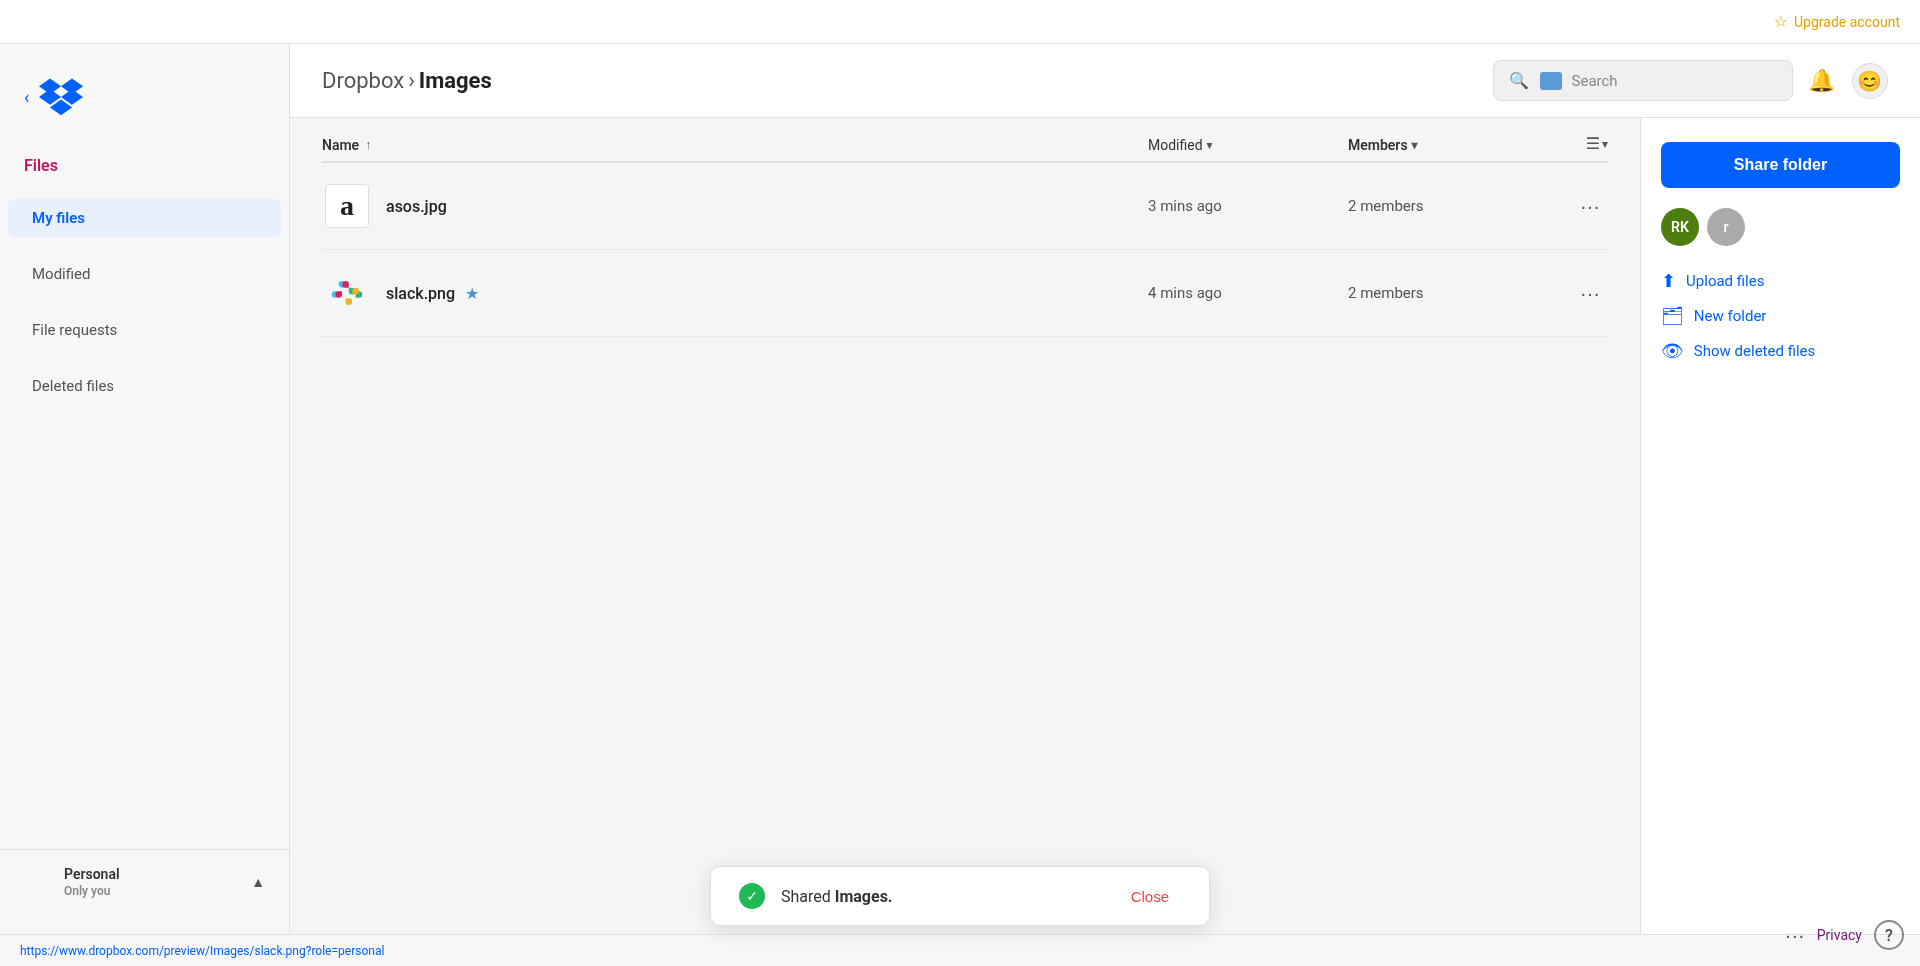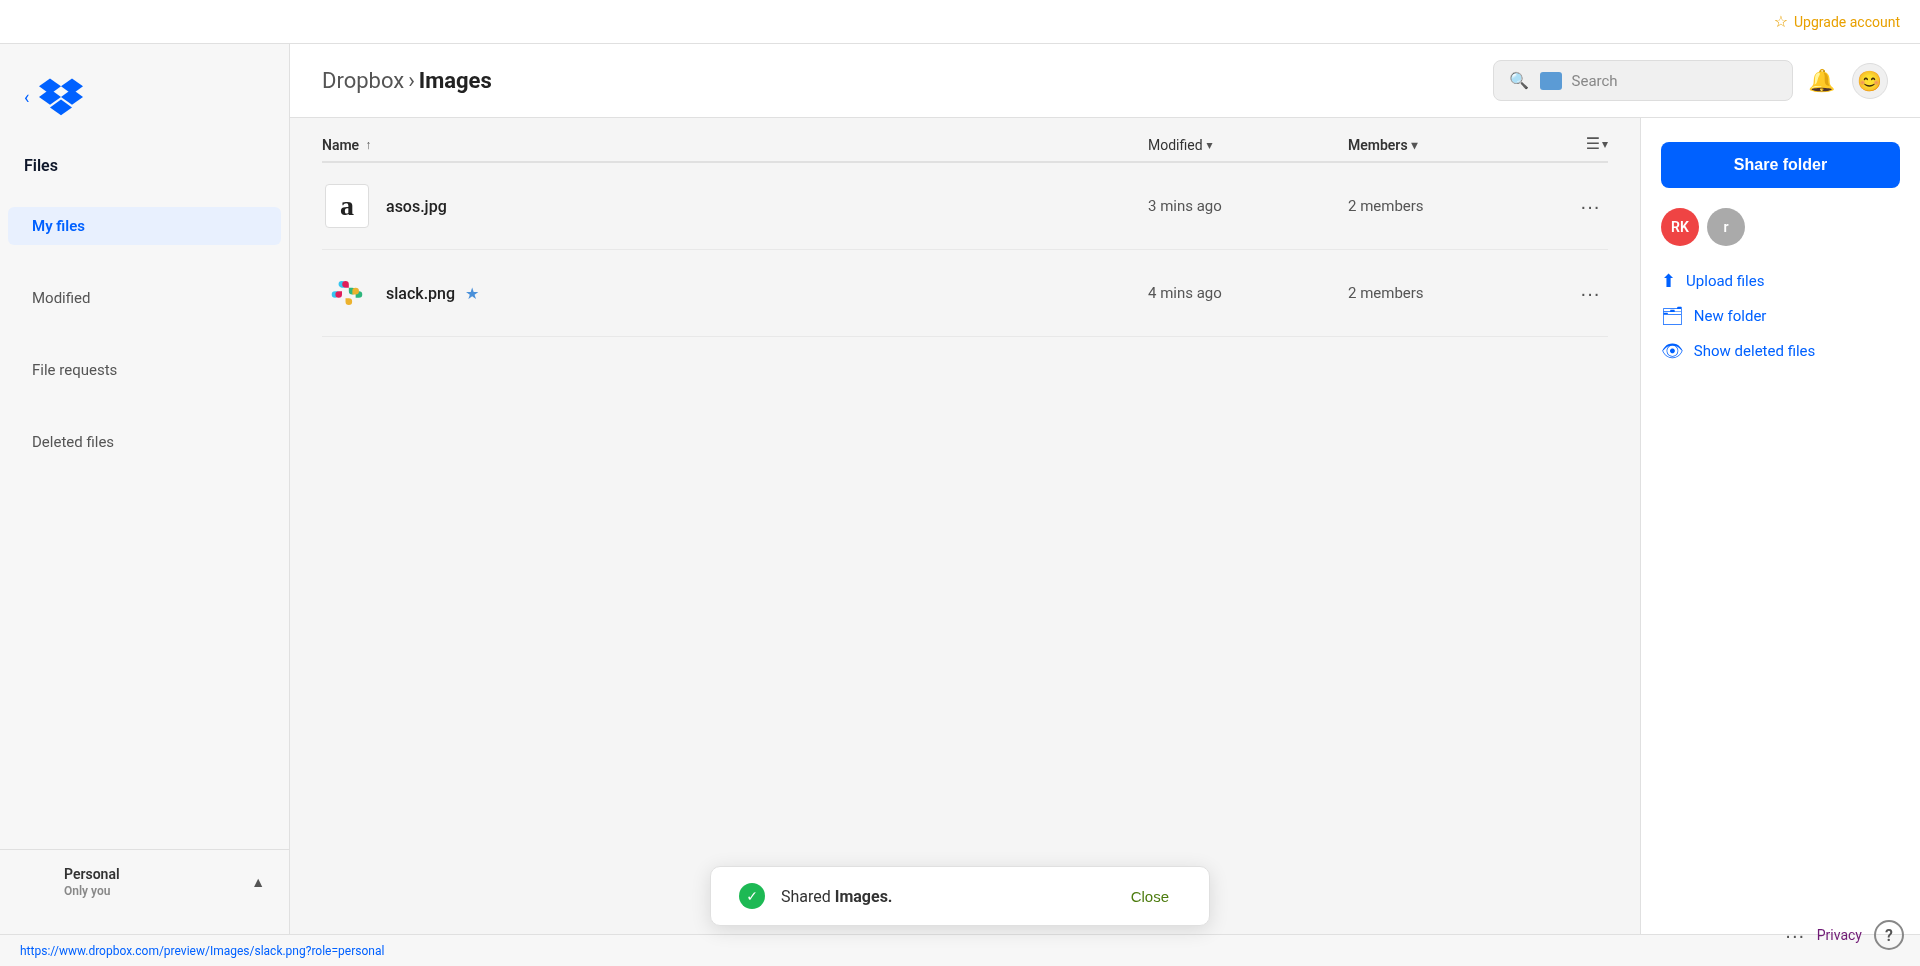--- a/index.html
+++ b/index.html
@@ -11,23 +11,23 @@
     .star-icon { color: #e8a000; font-size: 16px; }
 
     
     .layout { display: flex; flex: 1; overflow: hidden; }
 
     
     .sidebar { width: 290px; background: #f7f7f7; border-right: 1px solid #e0e0e0; display: flex; flex-direction: column; padding: 20px 0; flex-shrink: 0; }
     .sidebar-logo { display: flex; align-items: center; padding: 10px 24px 30px; }
     .dropbox-logo { width: 44px; height: 44px; }
     .back-arrow { color: #0061ff; font-size: 18px; margin-right: 10px; cursor: pointer; }
-    .sidebar-section-title { font-size: 16px; font-weight: 600; color: #0f172a; padding: 8px 24px 16px; }
+    .sidebar-section-title { font-size: 16px; font-weight: 600; color: #be185d; padding: 8px 24px 16px; }
     .sidebar-nav { display: flex; flex-direction: column; gap: 2px; }
-    .sidebar-item { padding: 10px 24px; font-size: 15px; color: #555; cursor: pointer; border-radius: 6px; margin: 16px 8px; }
+    .sidebar-item { padding: 10px 24px; font-size: 15px; color: #555; cursor: pointer; border-radius: 6px; margin: 8px 8px; }
     .sidebar-item.active { color: #0061ff; font-weight: 600; background: #e8f0fe; }
     .sidebar-bottom { margin-top: auto; padding: 16px 24px; border-top: 1px solid #e0e0e0; }
     .sidebar-personal { font-size: 14px; font-weight: 600; color: #333; display: flex; align-items: center; justify-content: space-between; margin-left: 40px; }
     .sidebar-personal-sub { font-size: 12px; color: #888; margin-top: 2px; }
     .chevron-up { color: #555; font-size: 14px; }
 
     
     .content { flex: 1; display: flex; flex-direction: column; overflow: hidden; }
 
     
@@ -74,36 +74,36 @@
 
     
     .slack-thumb { width: 44px; height: 44px; display: flex; align-items: center; justify-content: center; }
     .slack-svg { width: 38px; height: 38px; }
 
     
     .right-panel { width: 280px; background: #fff; border-left: 1px solid #e0e0e0; padding: 24px 20px; display: flex; flex-direction: column; gap: 20px; flex-shrink: 0; }
     .share-folder-btn { background: #0061ff; color: #fff; border: none; border-radius: 8px; padding: 14px 20px; font-size: 16px; font-weight: 600; cursor: pointer; width: 100%; }
     .members-row { display: flex; align-items: center; gap: 8px; }
     .member-avatar { width: 38px; height: 38px; border-radius: 50%; display: flex; align-items: center; justify-content: center; font-size: 14px; font-weight: 600; color: #fff; }
-    .member-rk { background: #ef4444; }
+    .member-rk { background: #4d7c0f; }
     .member-r { background: #aaa; }
     .panel-actions { display: flex; flex-direction: column; gap: 14px; margin-top: 4px; }
     .panel-action { display: flex; align-items: center; gap: 10px; color: #0061ff; font-size: 15px; cursor: pointer; text-decoration: none; }
     .panel-action-icon { font-size: 18px; }
 
     
     .status-bar { background: #f7f7f7; border-top: 1px solid #e0e0e0; height: 32px; display: flex; align-items: center; padding: 0 20px; font-size: 12px; color: #0061ff; gap: 8px; }
 
     
     .toast-overlay { position: fixed; bottom: 40px; left: 50%; transform: translateX(-50%); z-index: 100; }
     .toast { background: #fff; border: 1px solid #e0e0e0; border-radius: 10px; padding: 16px 28px; display: flex; align-items: center; gap: 16px; box-shadow: 0 4px 20px rgba(0,0,0,0.12); min-width: 500px; max-width: 700px; }
     .toast-check { color: #fff; background: #1db954; border-radius: 50%; width: 26px; height: 26px; display: flex; align-items: center; justify-content: center; font-size: 14px; flex-shrink: 0; }
     .toast-text { flex: 1; font-size: 16px; color: #333; }
     .toast-text strong { font-weight: 700; }
-    .toast-close { background: none; border: none; font-size: 15px; color: #4d7c0f; cursor: pointer; padding: 4px 12px; font-weight: 500; }
+    .toast-close { background: none; border: none; font-size: 15px; color: #ef4444; cursor: pointer; padding: 4px 12px; font-weight: 500; }
 
     
     .bottom-right { position: fixed; bottom: 16px; right: 16px; display: flex; align-items: center; gap: 12px; }
     .more-options-btn { background: none; border: none; font-size: 20px; color: #555; cursor: pointer; }
     .privacy-link { color: #701a75; font-size: 14px; cursor: pointer; }
     .help-icon { width: 30px; height: 30px; border-radius: 50%; border: 2px solid #888; display: flex; align-items: center; justify-content: center; font-size: 16px; color: #555; cursor: pointer; font-weight: 600; }
   </style>
 </head>
 <body>
 

